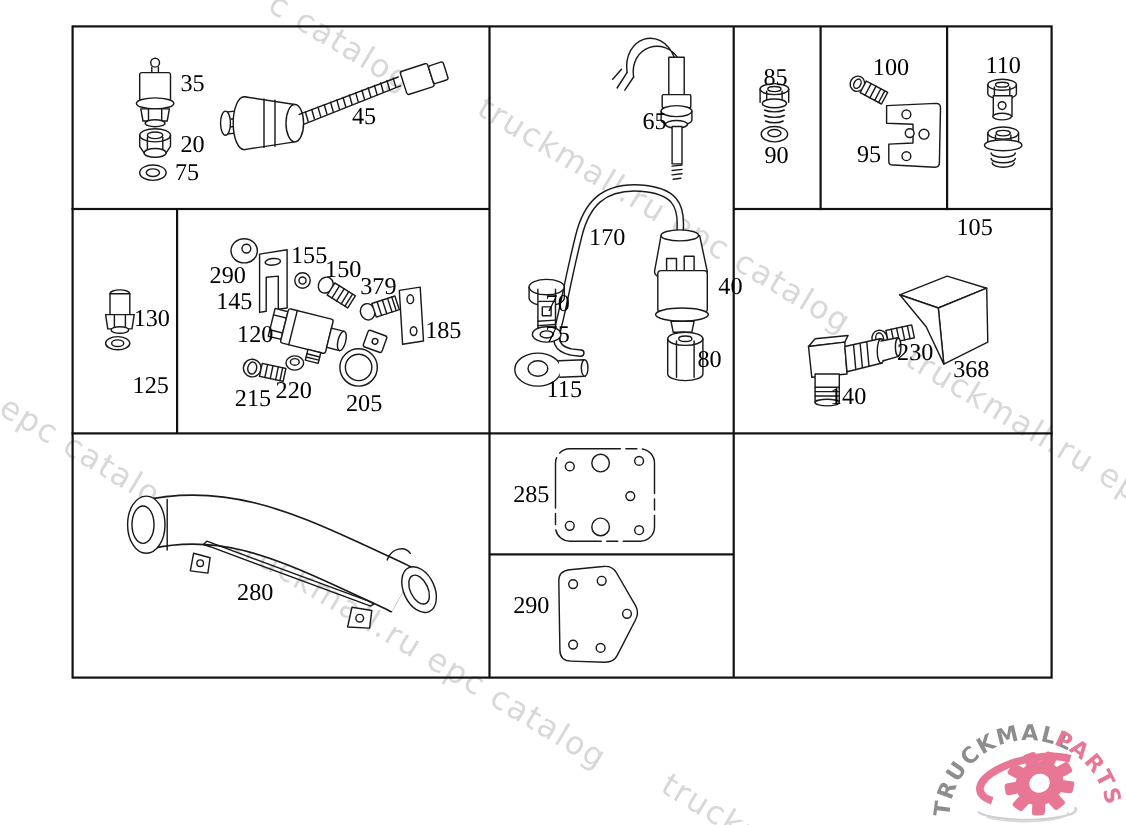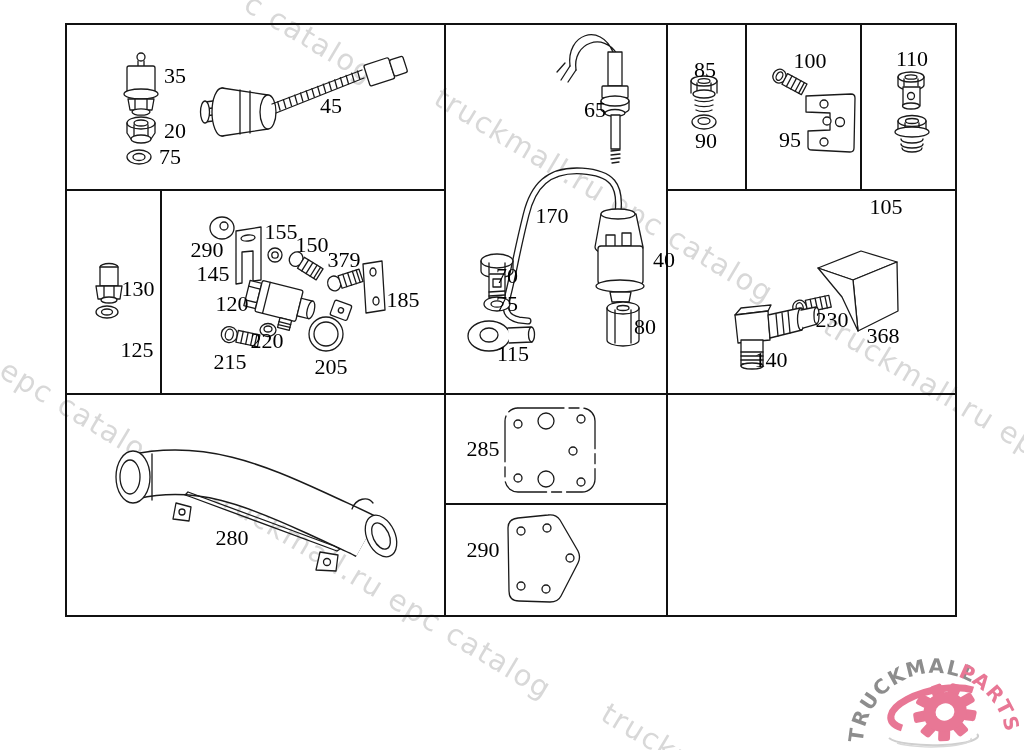--- a/index.html
+++ b/index.html
@@ -342,21 +342,21 @@
   <div class="plabel" style="left:138px;top:289px;">130</div>
   <div class="plabel" style="left:137px;top:314px;margin-top:36px;">125</div>
   <div class="plabel" style="left:207px;top:250px;">290</div>
   <div class="plabel" style="left:213px;top:274px;">145</div>
   <div class="plabel" style="left:281px;top:232px;">155</div>
   <div class="plabel" style="left:312px;top:245px;">150</div>
   <div class="plabel" style="left:344px;top:260px;">379</div>
   <div class="plabel" style="left:403px;top:300px;">185</div>
   <div class="plabel" style="left:232px;top:304px;">120</div>
   <div class="plabel" style="left:230px;top:362px;">215</div>
-  <div class="plabel" style="left:267px;top:341px;">220</div>
+  <div class="plabel" style="left:267px;top:355px;">220</div>
   <div class="plabel" style="left:331px;top:367px;">205</div>
   <div class="plabel" style="left:832px;top:320px;">230</div>
   <div class="plabel" style="left:883px;top:336px;">368</div>
   <div class="plabel" style="left:771px;top:360px;">140</div>
   <div class="plabel" style="left:232px;top:538px;">280</div>
   <div class="plabel" style="left:483px;top:449px;">285</div>
   <div class="plabel" style="left:483px;top:550px;">290</div>
 
   <svg class="logo" width="180" height="100" viewBox="0 0 180 100">
     <path id="logoArc" d="M18,95 A72,72 0 0 1 162,95" fill="none"></path>

